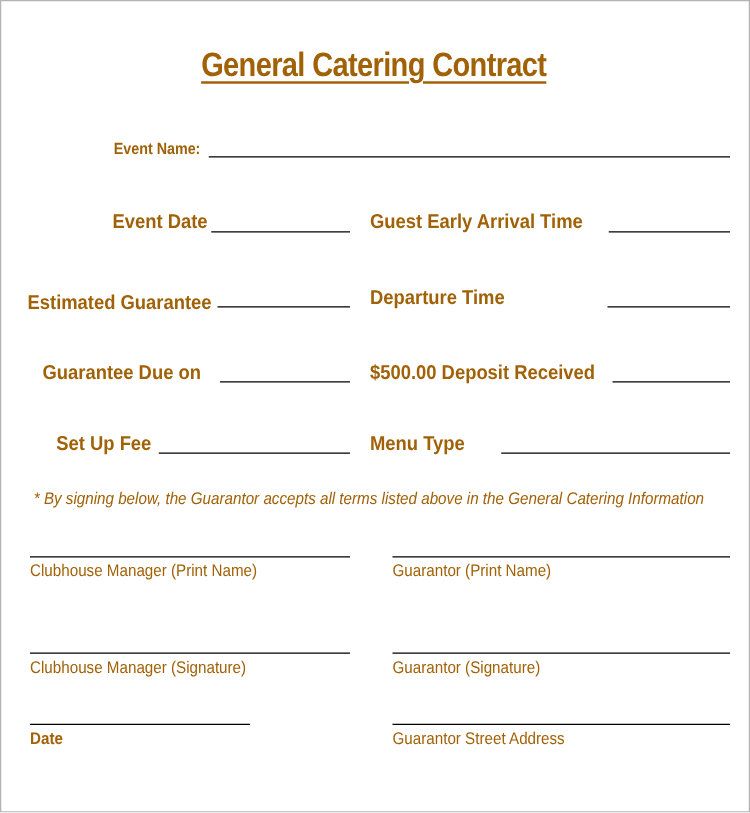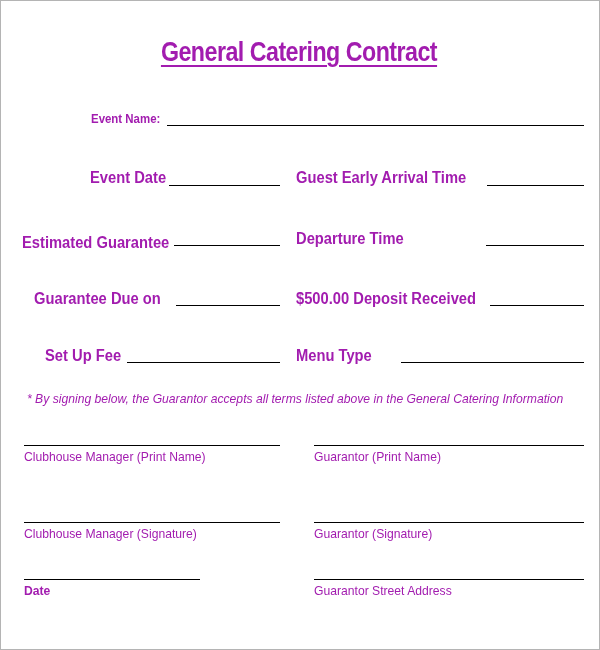--- a/index.html
+++ b/index.html
@@ -1,20 +1,20 @@
 <!DOCTYPE html>
 <html><head>
   <meta charset="utf-8">
   <style>
     html, body { margin: 0; padding: 0; background: #ffffff; }
     body { width: 600px; height: 650px; position: relative; overflow: hidden; }
     .page {
       position: absolute; left: 0; top: 0; width: 598px; height: 648px;
       border: 1px solid #b4b4b4; background: #fff;
-      font-family: "Liberation Sans", sans-serif; color: #a21caf;
+      font-family: "Liberation Sans", sans-serif; color: #a16207;
     }
     .abs { position: absolute; white-space: nowrap; }
     .title {
       left: 0; width: 596px; top: 36px; text-align: center;
       font-size: 27px; font-weight: bold; letter-spacing: -0.6px;
       transform: scaleX(0.86); transform-origin: center;
     }
     .title span { text-decoration: underline; text-decoration-thickness: 2px; text-underline-offset: 4px; }
     .lbl { font-weight: bold; font-size: 16px; transform: scaleX(0.92); transform-origin: left center; }
     .lbl-sm { font-weight: bold; font-size: 13px; transform: scaleX(0.88); transform-origin: left center; }

